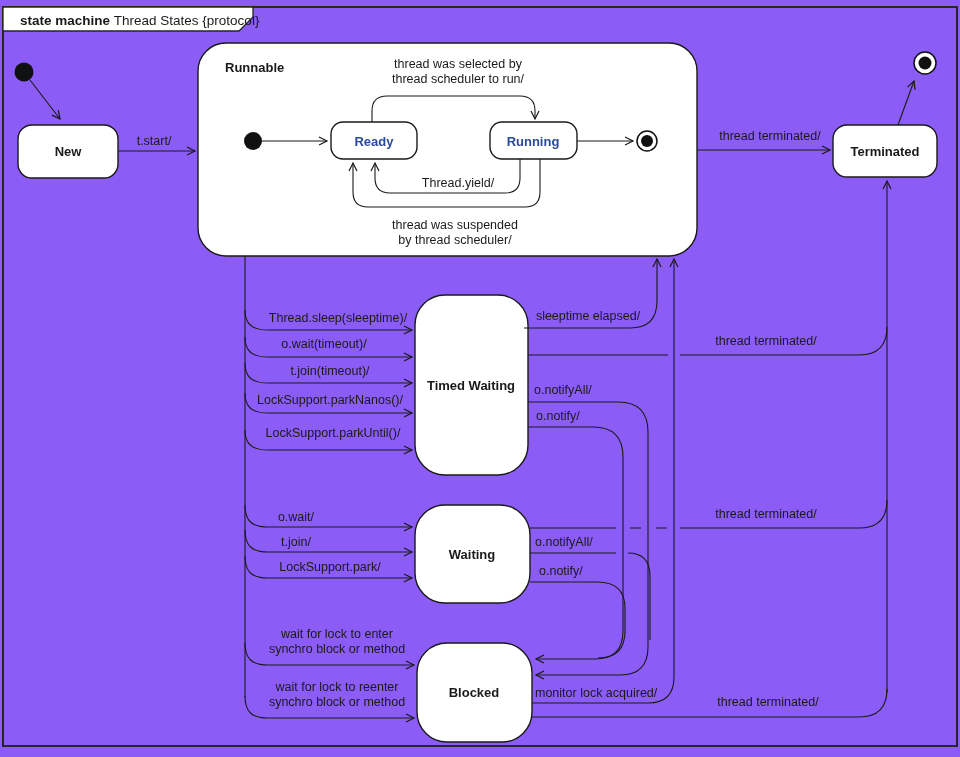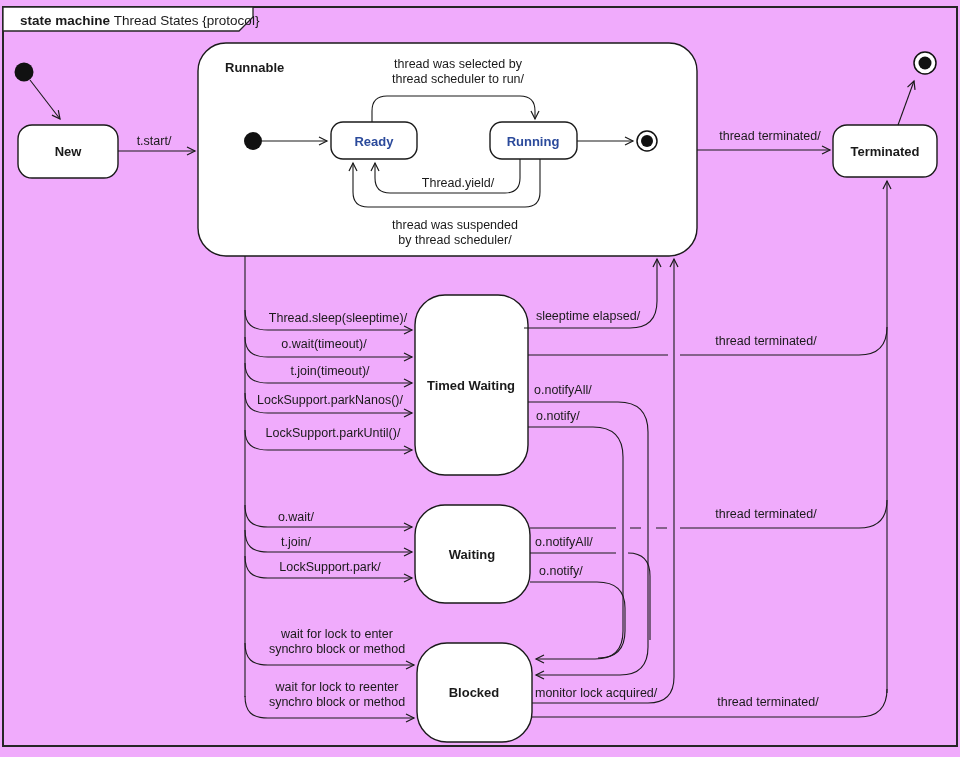--- a/index.html
+++ b/index.html
@@ -1,16 +1,16 @@
 <!DOCTYPE html>
 <html><head>
 <meta charset="utf-8">
 <style>
   html,body{margin:0;padding:0;background:#ffffff;}
-  .stage{position:relative;width:960px;height:757px;background:#f0abfc;
+  .stage{position:relative;width:960px;height:757px;background:#8b5cf6;
          font-family:"Liberation Sans", sans-serif;}
   svg{position:absolute;left:0;top:0;}
   text{fill:#1a1a1a;font-family:"Liberation Sans", sans-serif;font-size:12.5px;}
   .state-name{font-size:13px;font-weight:bold;}
   .substate-name{font-size:13px;font-weight:bold;fill:#2b4a9b;}
   .title-text{font-size:13.5px;}
   .title-bold{font-weight:bold;}
   .box{fill:#ffffff;stroke:#1a1a1a;stroke-width:1.4;}
   .edge{fill:none;stroke:#1a1a1a;stroke-width:1.1;}
   .frame{fill:none;stroke:#262626;stroke-width:2;}

